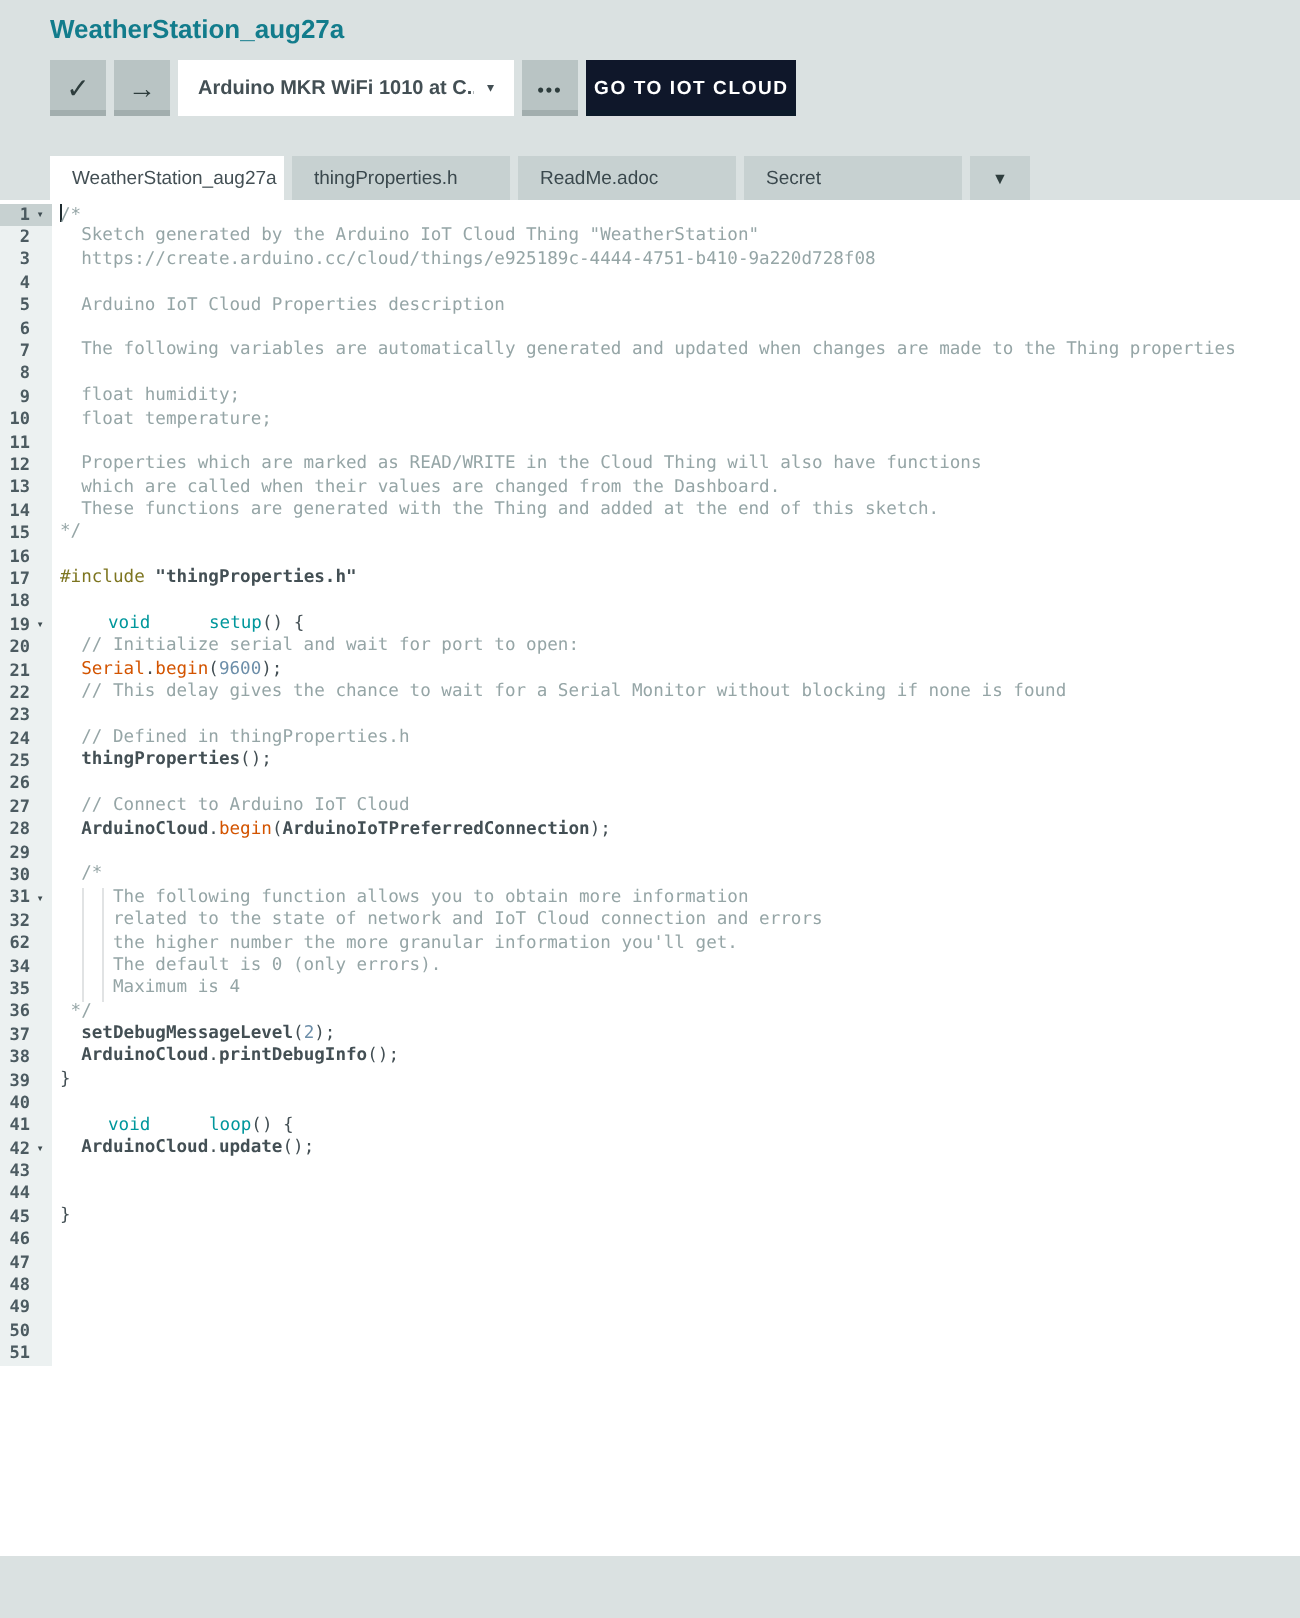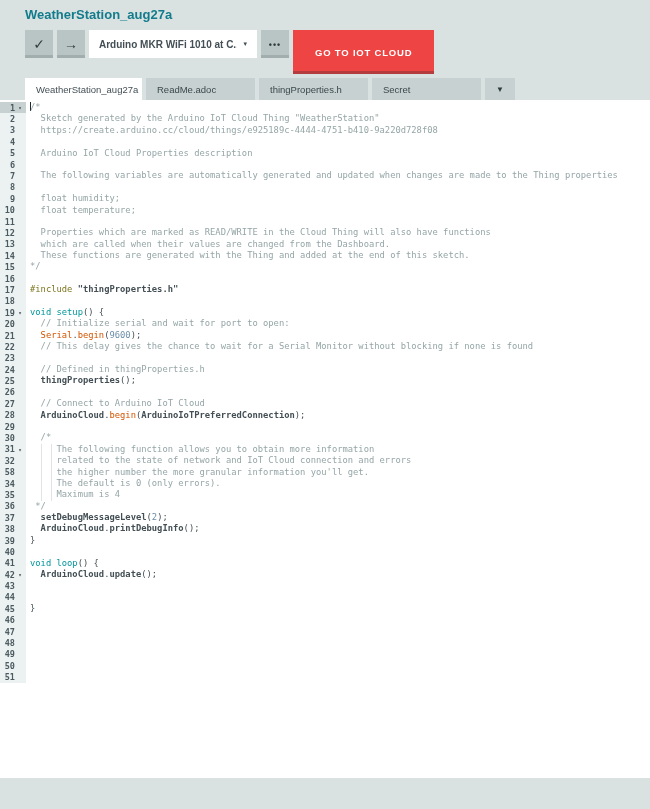--- a/index.html
+++ b/index.html
@@ -24,21 +24,21 @@
   }
   .board-selector {
     width:168px; height:28px; background:#ffffff;
     display:flex; align-items:center; justify-content:space-between;
     padding:0 10px; cursor:pointer;
   }
   .board-selector .label { font-size:10px; font-weight:700; color:#434f54; white-space:nowrap; overflow:hidden; }
   .board-selector .caret { font-size:7px; color:#434f54; margin-left:6px; }
   .dots-btn { font-size:9px; letter-spacing:1px; font-weight:700; padding-top:2px; }
   .cloud-btn {
-    height:44px; padding:0 22px; background:#ef4444;
+    height:28px; padding:0 4px; background:#0f172a;
     box-shadow: inset 0 -3px 0 rgba(0,40,45,0.25);
     color:#ffffff; font-size:9.5px; font-weight:700; letter-spacing:0.8px;
     display:flex; align-items:center; cursor:pointer; white-space:nowrap;
   }
   
   .tab-bar { position:absolute; left:25px; top:78px; height:22px; display:flex; gap:4px; }
   .tab {
     height:22px; width:109px; background:#c7d1d1;
     font-size:9.5px; color:#3a484d;
     display:flex; align-items:center; padding:0 11px; cursor:pointer;
@@ -80,21 +80,21 @@
     background:rgba(67,79,84,0.16);
   }
   .code-row.guides::before { left:calc(4px + 2ch); }
   .code-row.guides::after  { left:calc(4px + 4ch); }
   .cursor {
     display:inline-block; width:1px; height:9px;
     background:#1d2a2e; vertical-align:-1px; margin-right:-1px;
   }
   .tk-c { color:#95a5a6; }                       
   .tk-p { color:#434f54; }                       
-  .tk-k { color:#00979c; }                       
+  .tk-k { color:#00979c;margin-left:24px; }                       
   .tk-f { color:#d35400; }                       
   .tk-n { color:#6c8ea9; }                       
   .tk-i { color:#434f54; font-weight:700; }      
   .tk-s { color:#434f54; font-weight:700; }      
   .tk-d { color:#7d7520;text-align:right; }                       
 </style>
 </head>
 <body>
 
 <div class="page-title">WeatherStation_aug27a</div>
@@ -111,22 +111,22 @@
     <span class="caret">▾</span>
   </div>
   <div class="tbtn dots-btn">
     <span>•••</span>
   </div>
   <div class="cloud-btn">GO TO IOT CLOUD</div>
 </div>
 
 <div class="tab-bar">
   <div class="tab active">WeatherStation_aug27a</div>
+    <div class="tab">thingProperties.h</div>
     <div class="tab">ReadMe.adoc</div>
-    <div class="tab">thingProperties.h</div>
     <div class="tab">Secret</div>
     <div class="tab-overflow">
     <span>▼</span>
   </div>
 </div>
 
 <div class="editor">
   <div class="gutter">
       <div class="gut-row act">
         <span class="ln">1</span>
@@ -250,21 +250,21 @@
       </div>
       <div class="gut-row">
         <span class="ln">31</span>
         <span class="fold">▾</span>
       </div>
       <div class="gut-row">
         <span class="ln">32</span>
         <span class="fold"></span>
       </div>
       <div class="gut-row">
-        <span class="ln">58</span>
+        <span class="ln">62</span>
         <span class="fold"></span>
       </div>
       <div class="gut-row">
         <span class="ln">34</span>
         <span class="fold"></span>
       </div>
       <div class="gut-row">
         <span class="ln">35</span>
         <span class="fold"></span>
       </div>

